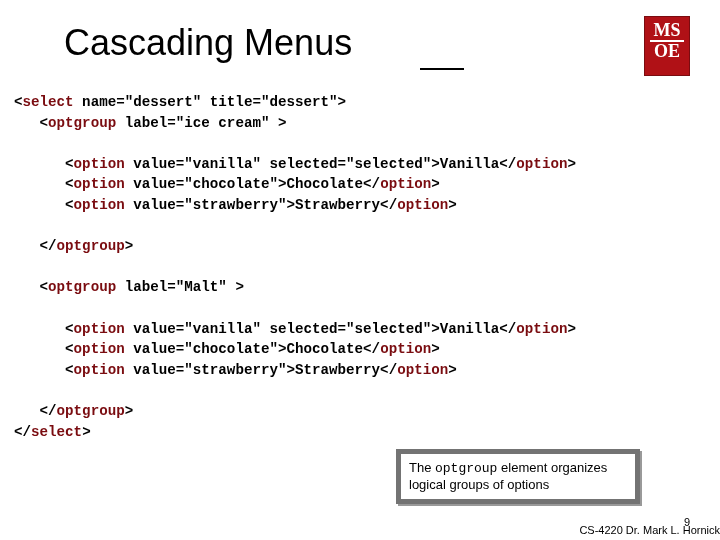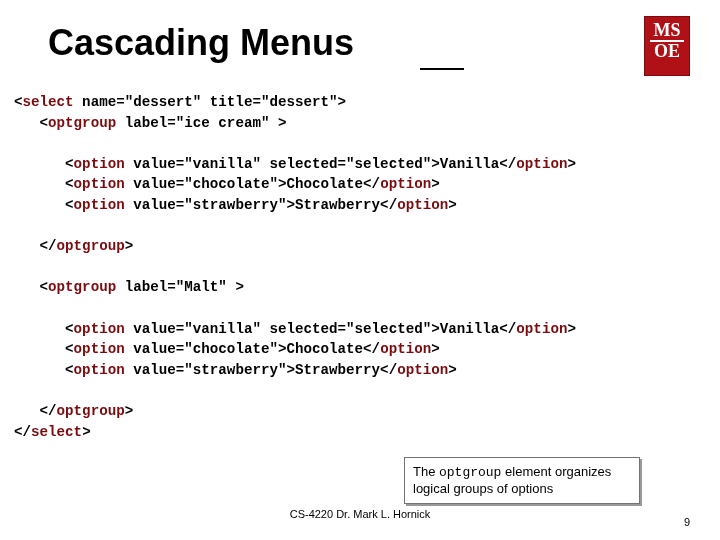--- a/index.html
+++ b/index.html
@@ -14,23 +14,23 @@
   }
   .slide {
     position: relative;
     width: 100%;
     height: 100%;
     box-sizing: border-box;
   }
   .title {
     position: absolute;
     top: 22px;
-    left: 48px;
+    left: 64px;
     font-size: 36px;
-    font-weight: bold;
+    font-weight: normal;
     color: #000;
   }
   .logo {
     position: absolute;
     top: 16px;
     right: 30px;
     width: 46px;
     height: 60px;
     background: #b01116;
     color: #fff;
@@ -68,34 +68,34 @@
     line-height: 1.45;
     white-space: pre;
     color: #000;
   }
   .kw { color: #7a0c10; text-align: center; } 
   .callout {
     position: absolute;
     bottom: 36px;
     right: 80px;
     width: 218px;
-    border: 1px solid #737373;
+    border: 5px solid #737373;
     background: #fff;
     padding: 6px 8px;
     font-size: 13px;
     line-height: 1.25;
     box-shadow: 2px 2px 0 rgba(0,0,0,0.4);
   }
   .callout .mono { font-family: "Courier New", monospace; }
   .footer-center {
     position: absolute;
-    bottom: 20px;
+    bottom: 4px;
     left: 0;
     right: 0;
-    text-align: center;
+    text-align: right;
     font-size: 11px;
     color: #000;
   }
   .footer-right {
     position: absolute;
     bottom: 12px;
     right: 30px;
     font-size: 11px;
     color: #000;
   }

